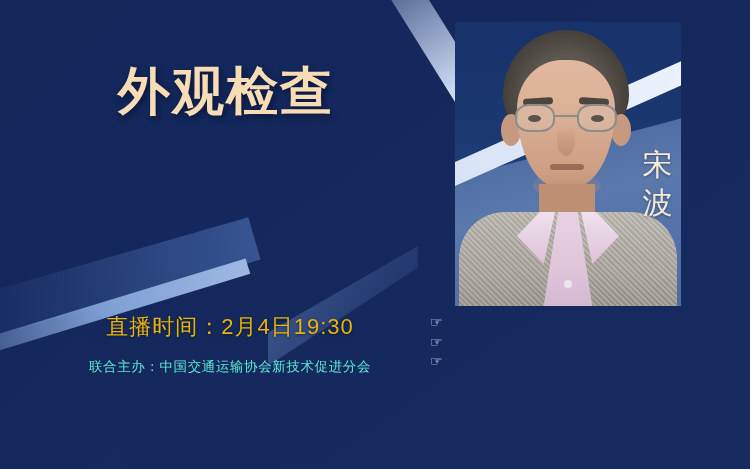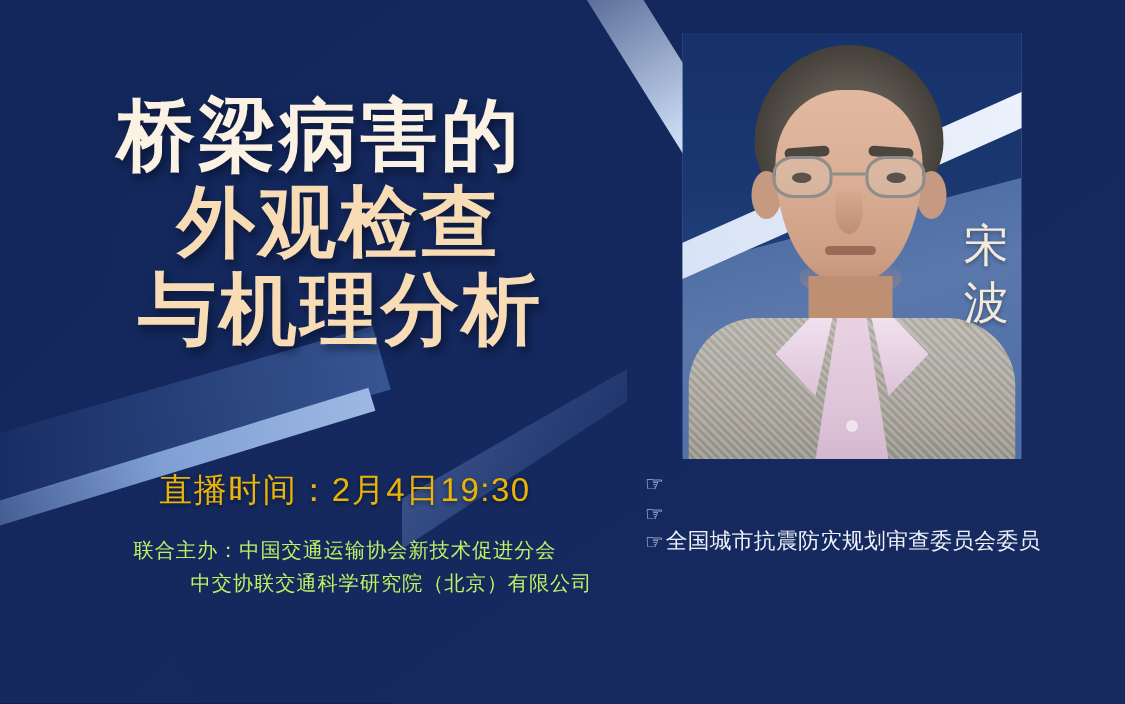--- a/index.html
+++ b/index.html
@@ -190,21 +190,21 @@
   
   .live-time{
     position:absolute;left:0;top:312px;width:460px;text-align:center;
     color:#eab308;font-size:22px;letter-spacing:1px;font-weight:400;
     text-shadow:0 1px 3px rgba(0,0,0,.45);
   }
 
   
   .organizers{
     position:absolute;left:0;top:356px;width:460px;text-align:center;
-    color:#bef264;font-size:13.5px;line-height:22px;letter-spacing:.6px;
+    color:#5eead4;font-size:13.5px;line-height:22px;letter-spacing:.6px;
   }
   .org-line{white-space:nowrap;}
   .org-line.indent{padding-left:62px;}
 
   
   .bio{
     position:absolute;left:430px;top:313px;width:320px;
     color:#eef2fa;font-size:14.5px;line-height:19.5px;letter-spacing:.2px;
   }
   .bio-item{display:flex;align-items:flex-start;white-space:nowrap;}
@@ -251,39 +251,35 @@
     <div class="p-collar-r"></div>
     <div class="p-btn"></div>
   </div>
 
   <div class="speaker-name">
     <span>宋</span>
     <span>波</span>
   </div>
 
   <div class="title-block">
-    <div class="t-line t1">桥梁病害的</div>
     <div class="t-line t2">外观检查</div>
-    <div class="t-line t3">与机理分析</div>
   </div>
 
 
   <div class="live-time">直播时间：2月4日19:30</div>
 
   <div class="organizers">
     <div class="org-line">联合主办：中国交通运输协会新技术促进分会</div>
-    <div class="org-line indent">中交协联交通科学研究院（北京）有限公司</div>
   </div>
 
   <div class="bio">
     <div class="bio-item">
       <span class="bio-mark">☞</span>
     </div>
     <div class="bio-item">
       <span class="bio-mark">☞</span>
     </div>
     <div class="bio-item">
       <span class="bio-mark">☞</span>
-      <span class="bio-text">全国城市抗震防灾规划审查委员会委员</span>
     </div>
   </div>
 
 </div>
 
 </body></html>

